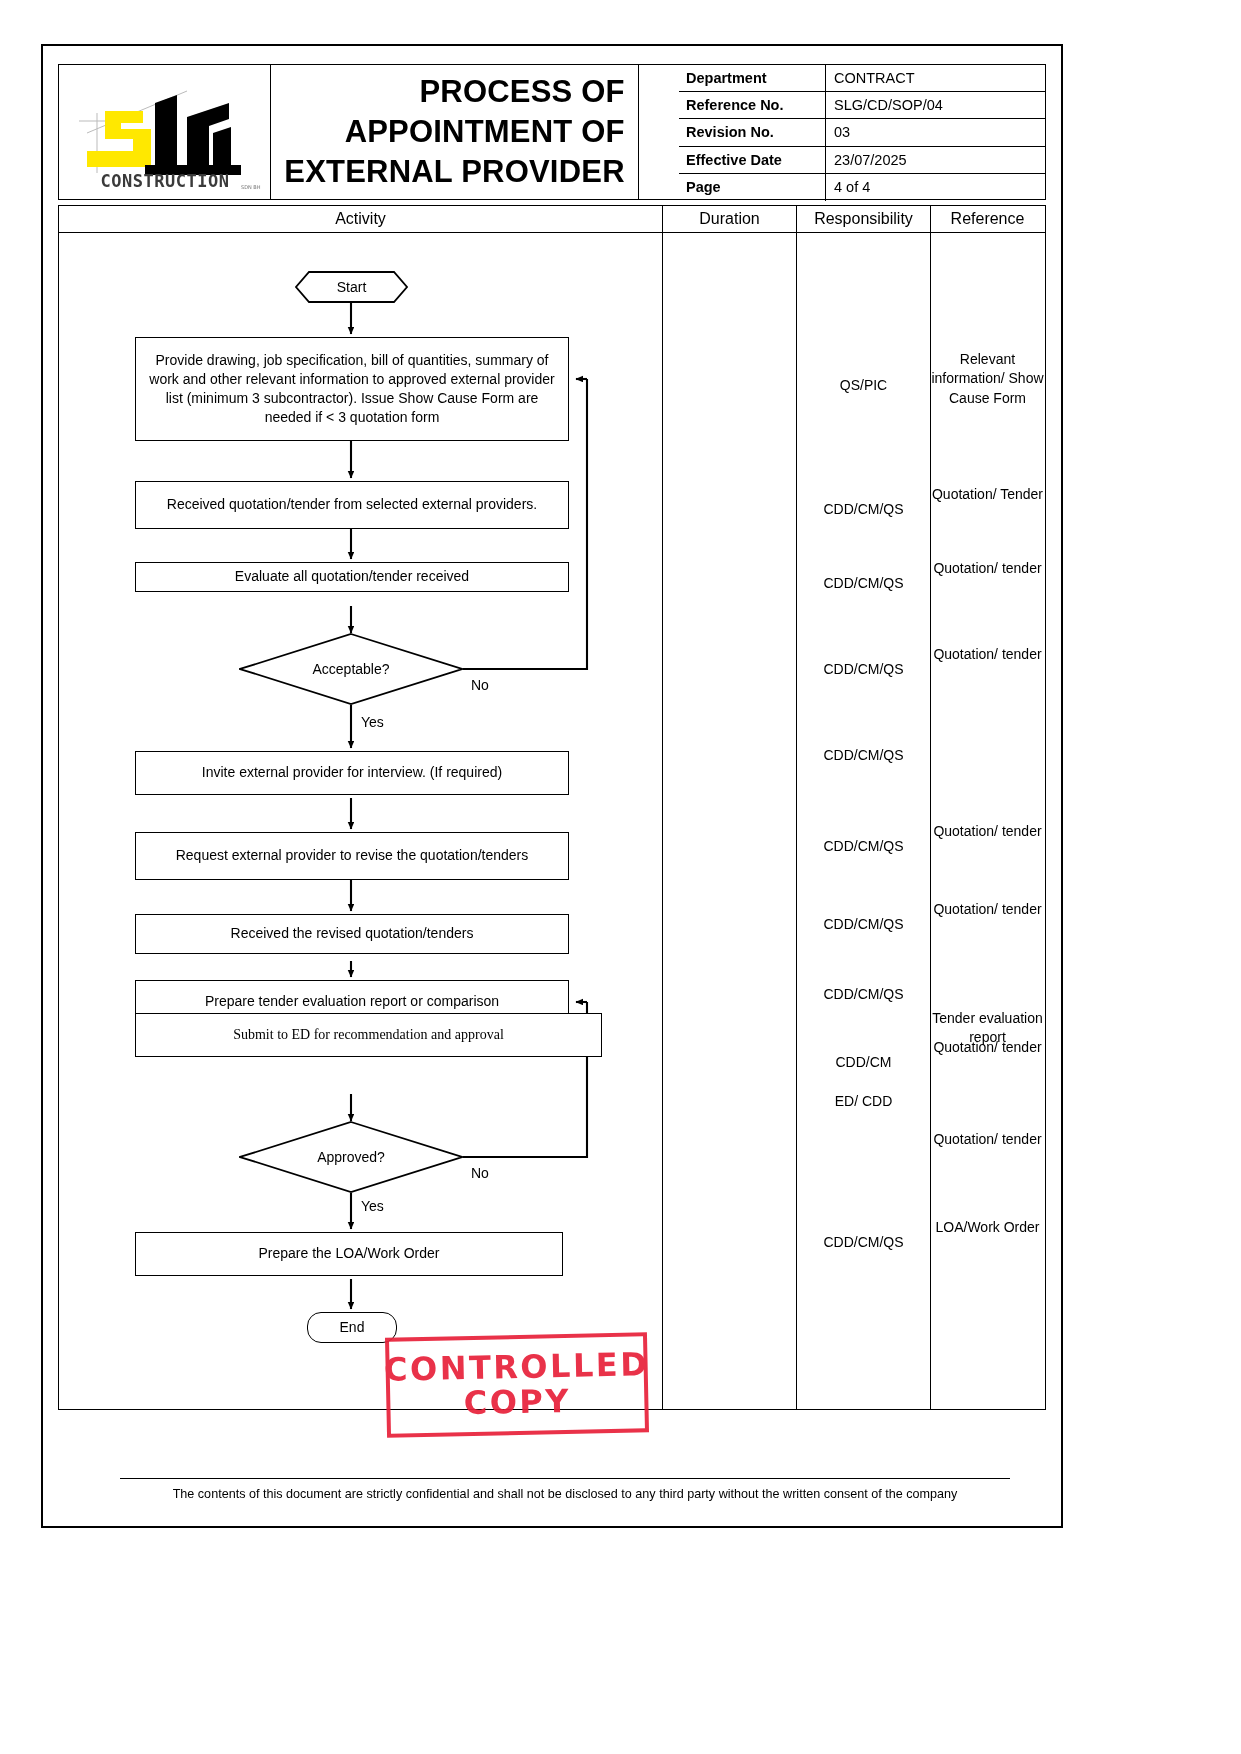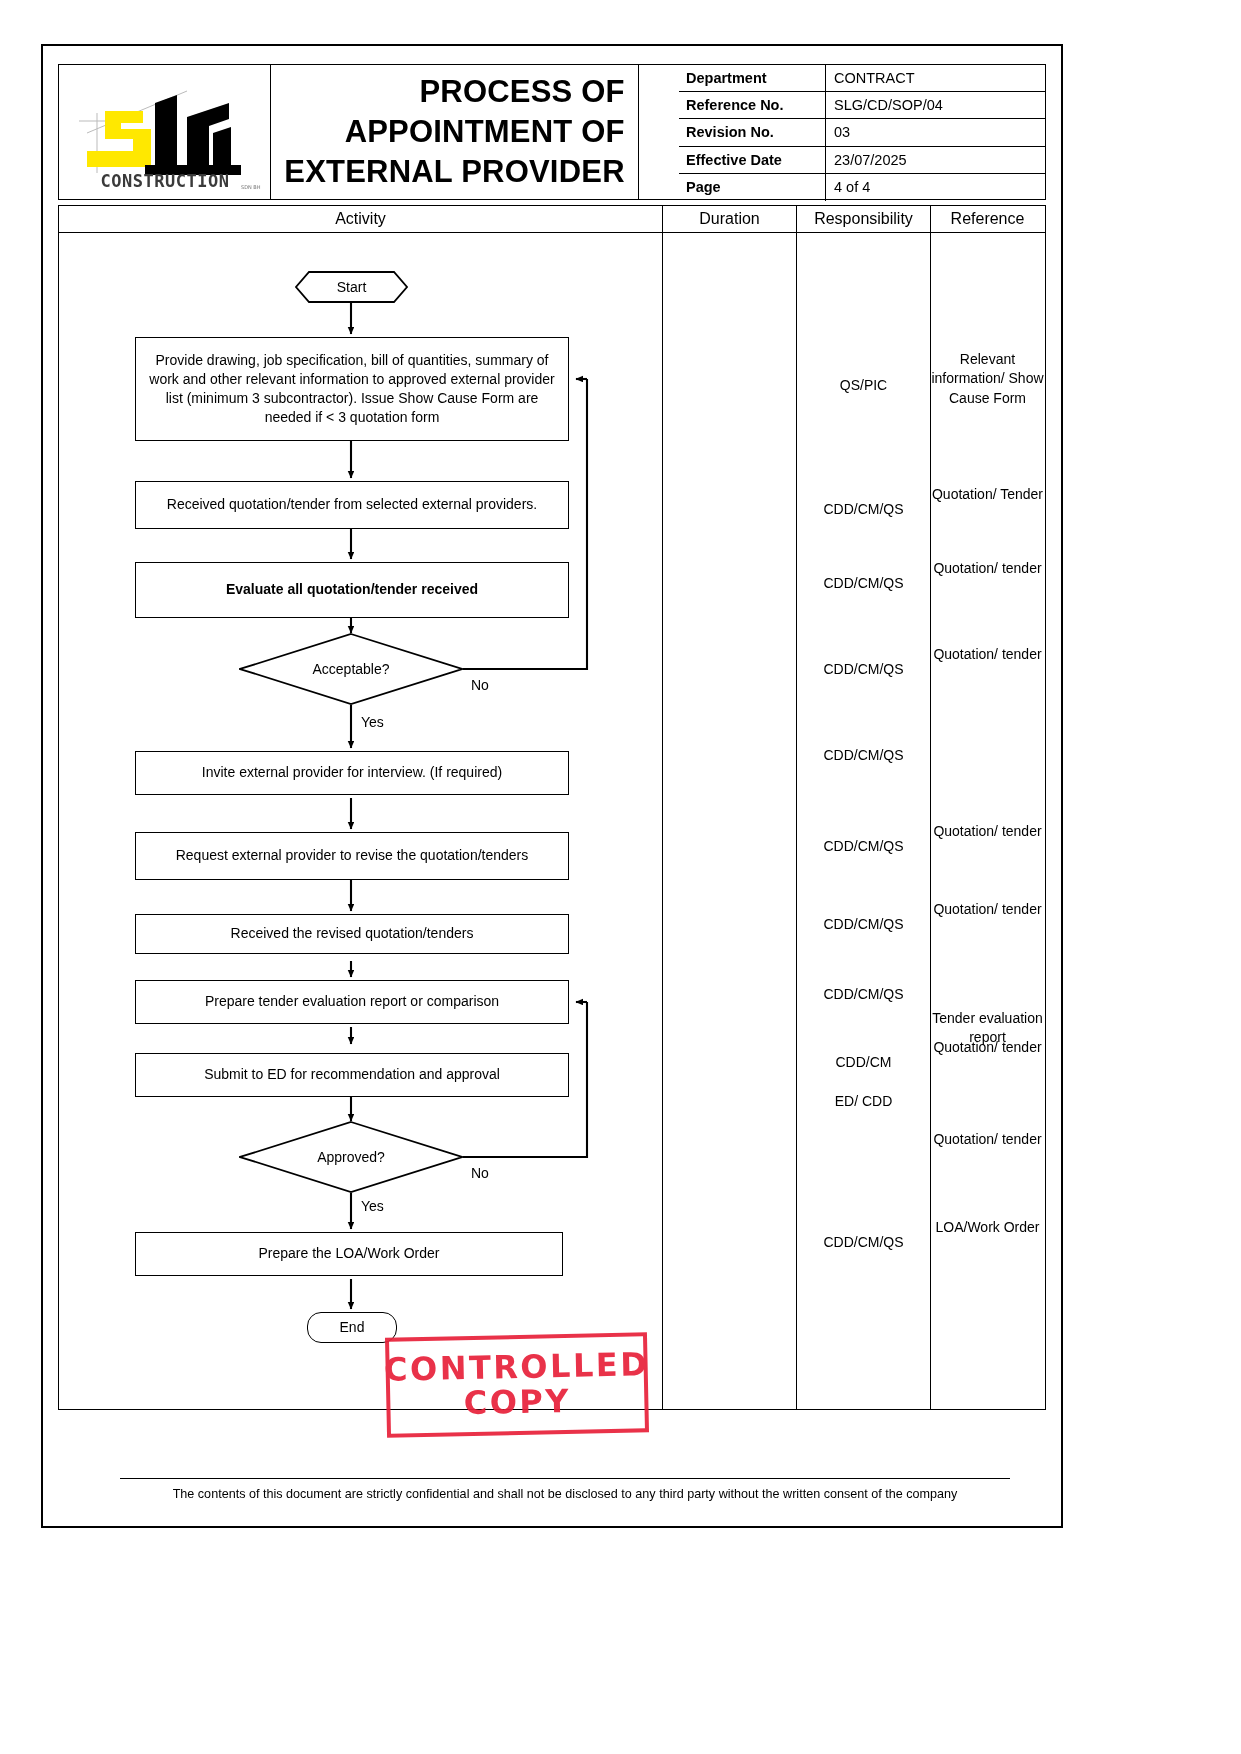--- a/index.html
+++ b/index.html
@@ -315,21 +315,21 @@
           </div>
 
           <div class="node proc" style="left:76px; top:104px; width:434px; height:104px;">
             <span>Provide drawing, job specification, bill of quantities, summary of work and other relevant information to approved external provider list (minimum 3 subcontractor). Issue Show Cause Form are needed if &lt; 3 quotation form</span>
           </div>
 
           <div class="node proc" style="left:76px; top:248px; width:434px; height:48px;">
             <span>Received quotation/tender from selected external providers.</span>
           </div>
 
-          <div class="node proc" style="left:76px; top:329px; width:434px; height:56px;font-weight:bold;">
+          <div class="node proc" style="left:76px; top:329px; width:434px; height:30px;">
             <span>Evaluate all quotation/tender received</span>
           </div>
 
           <div class="diamond" style="left:180px; top:400px; width:224px; height:72px;">
             <svg width="224" height="72" viewBox="0 0 224 72">
               <polygon points="112,1 223,36 112,71 1,36" fill="#fff" stroke="#000" stroke-width="1.8"></polygon>
             </svg>
             <span>Acceptable?</span>
           </div>
           <div class="edge-label" style="left:412px; top:444px;">No</div>
@@ -344,21 +344,21 @@
           </div>
 
           <div class="node proc" style="left:76px; top:681px; width:434px; height:40px;">
             <span>Received the revised quotation/tenders</span>
           </div>
 
           <div class="node proc" style="left:76px; top:747px; width:434px; height:44px;">
             <span>Prepare tender evaluation report or comparison</span>
           </div>
 
-          <div class="node proc" style="left:76px; top:820px; width:434px; height:44px;">
+          <div class="node proc" style="left:76px; top:780px; width:467px; height:44px;font-family:Liberation Serif, serif;">
             <span>Submit to ED for recommendation and approval</span>
           </div>
 
           <div class="diamond" style="left:180px; top:888px; width:224px; height:72px;">
             <svg width="224" height="72" viewBox="0 0 224 72">
               <polygon points="112,1 223,36 112,71 1,36" fill="#fff" stroke="#000" stroke-width="1.8"></polygon>
             </svg>
             <span>Approved?</span>
           </div>
           <div class="edge-label" style="left:412px; top:932px;">No</div>

